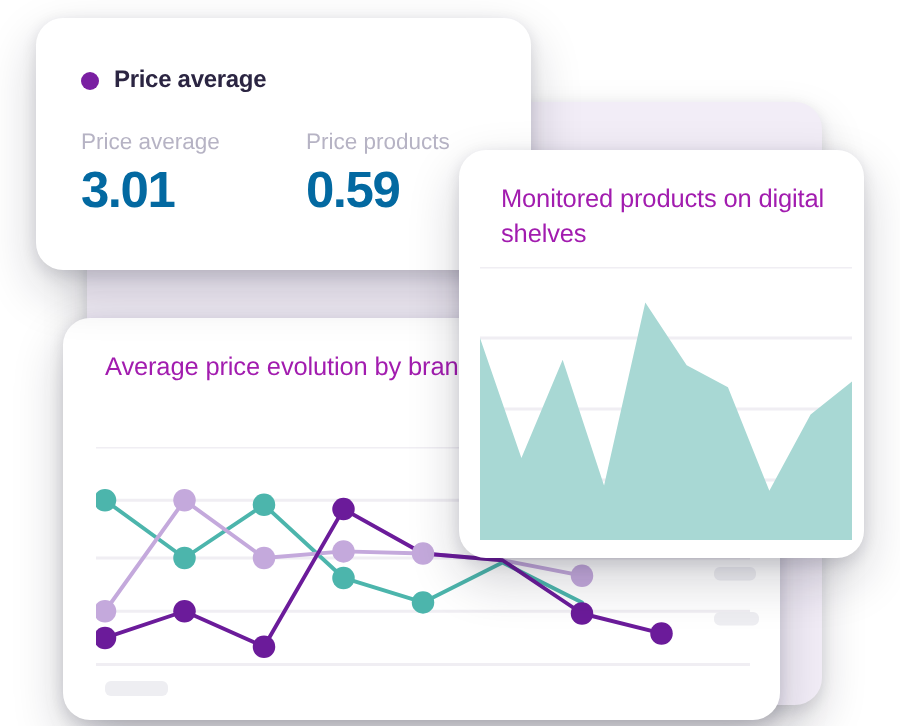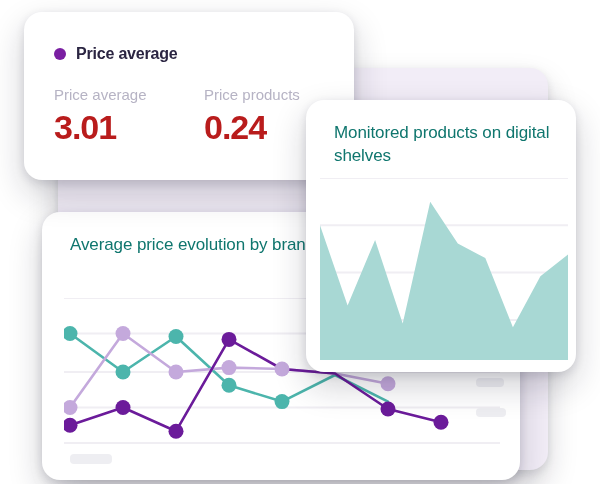--- a/index.html
+++ b/index.html
@@ -77,21 +77,21 @@
   .kpi-cell { width: 160px; }
   .kpi-cell-label {
     font-size: 15px;
     color: #b6b3c4;
     white-space: nowrap;
   }
   .kpi-cell-value {
     margin-top: 7px;
     font-size: 34px;
     font-weight: bold;
-    color: #b91c1c;
+    color: #0369a1;
     letter-spacing: -1px;
     line-height: 1;
     white-space: nowrap;
   }
 
   
   #backdrop-card {
     left: 58px;
     top: 68px;
     width: 490px;
@@ -107,21 +107,21 @@
     height: 268px;
     z-index: 3;
     overflow: hidden;
   }
   .card-title {
     position: absolute;
     left: 28px;
     top: 22px;
     font-size: 17px;
     line-height: 1.35;
-    color: #0f766e;
+    color: #a21caf;
     letter-spacing: -0.1px;
   }
   #line-plot {
     position: absolute;
     left: 22px;
     top: 86px;
     width: 436px;
     height: 148px;
   }
   .skeleton-pill {
@@ -166,21 +166,21 @@
       <span class="kpi-head-label">Price average</span>
     </div>
 
     <div class="kpi-row">
       <div class="kpi-cell">
         <div class="kpi-cell-label">Price average</div>
         <div class="kpi-cell-value">3.01</div>
       </div>
       <div class="kpi-cell">
         <div class="kpi-cell-label">Price products</div>
-        <div class="kpi-cell-value">0.24</div>
+        <div class="kpi-cell-value">0.59</div>
       </div>
     </div>
   </div>
 
   <div class="card card-white" id="line-card">
 
     <div class="card-title">Average price evolution by brand</div>
 
     <div id="line-plot">
       <svg id="line-svg" width="436" height="148" viewBox="0 0 436 148">

